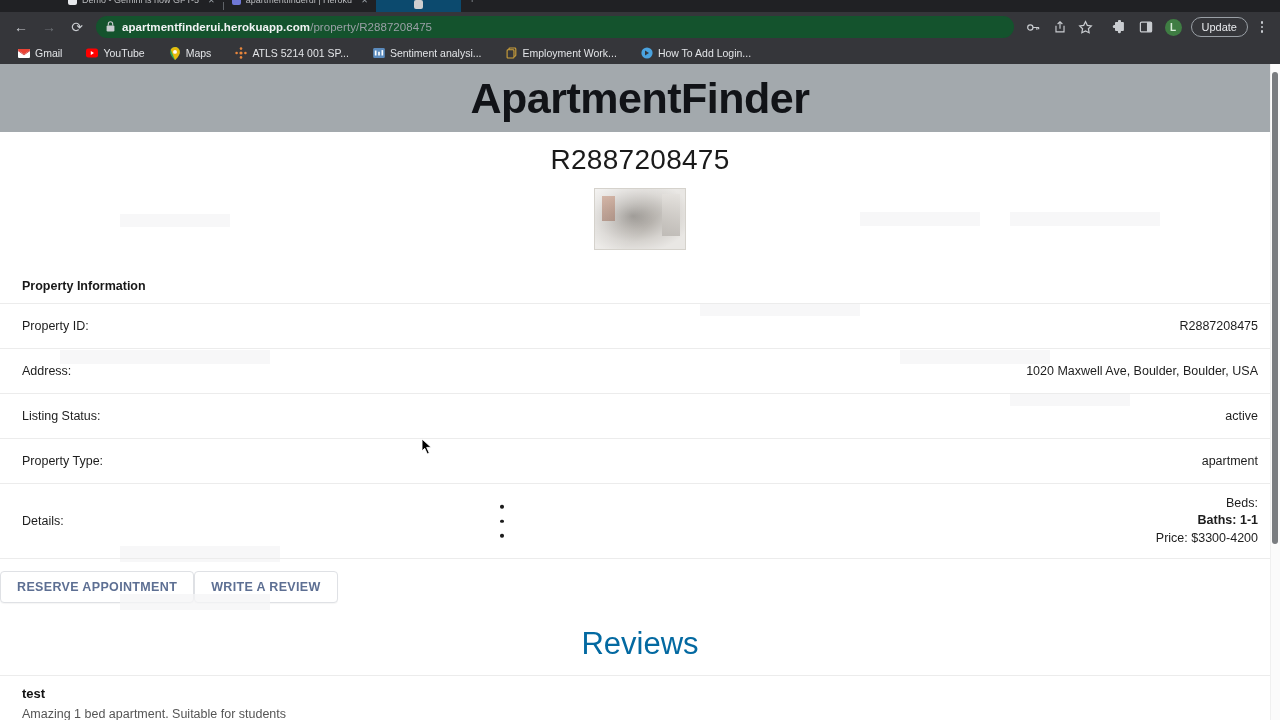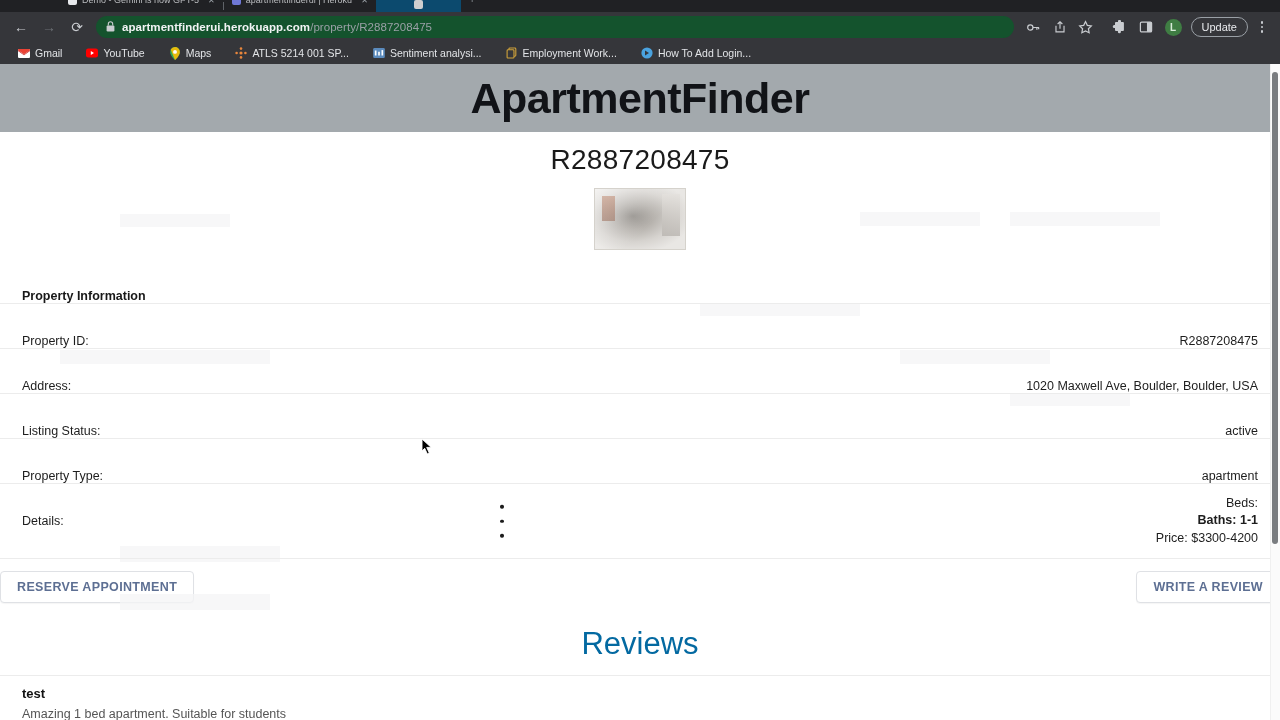--- a/index.html
+++ b/index.html
@@ -205,21 +205,21 @@
     opacity:.8;
   }
 
   
   #info-table {
     margin: 18px 0 0;
     width: 1280px;
   }
   .info-row {
     display: flex;
-    align-items: flex-end;
+    align-items: center;
     border-bottom: 1px solid #ececec;
     padding: 0 22px;
     min-height: 45px;
     position: relative;
   }
   .info-row:first-child { border-top: none; }
   #section-label-row { min-height: 36px; border-bottom: 1px solid #ececec; }
   .sec-label { font-size: 12.5px; color: #181818; font-weight: bold; }
   .row-key {
     font-size: 12.5px; color: #1d1d1d;
@@ -245,21 +245,21 @@
   }
   #details-values {
     flex: 1 1 auto;
     text-align: right;
     font-size: 12.5px; color: #1d1d1d;
     line-height: 17.5px;
   }
 
   
   #action-row {
-    display: flex; justify-content: space-between; gap: 14px;
+    display: flex; justify-content: flex-start; 
     padding: 12px 0 0;
   }
   .action-btn {
     border: 1px solid #dfe1e5;
     border-radius: 4px;
     background: #fff;
     color: #5d6f93;
     font-size: 12.5px;
     font-weight: bold;
     letter-spacing: .35px;

